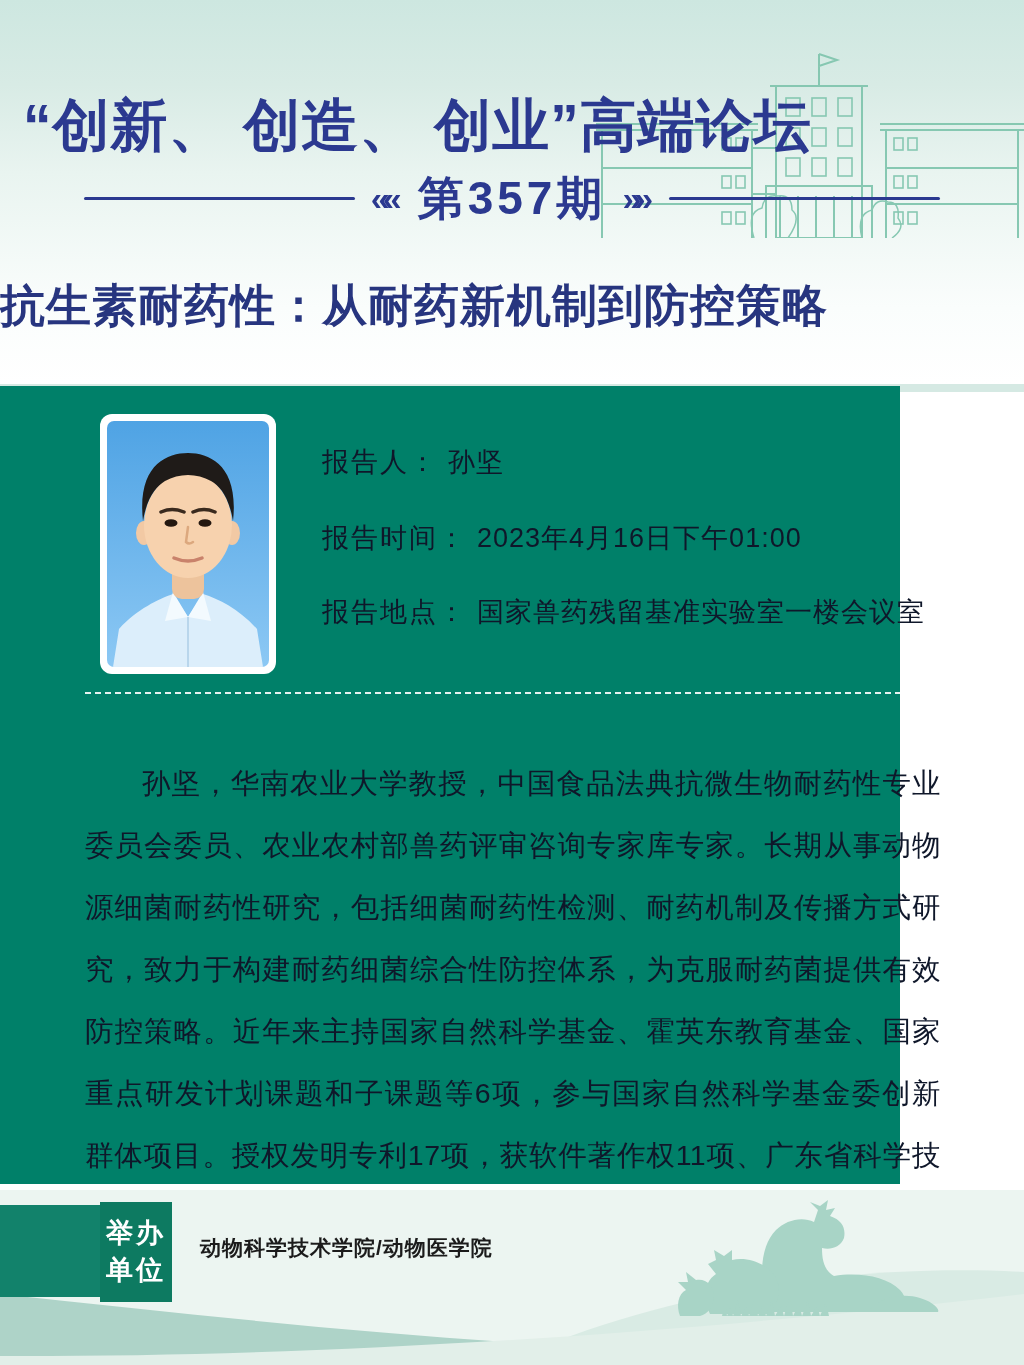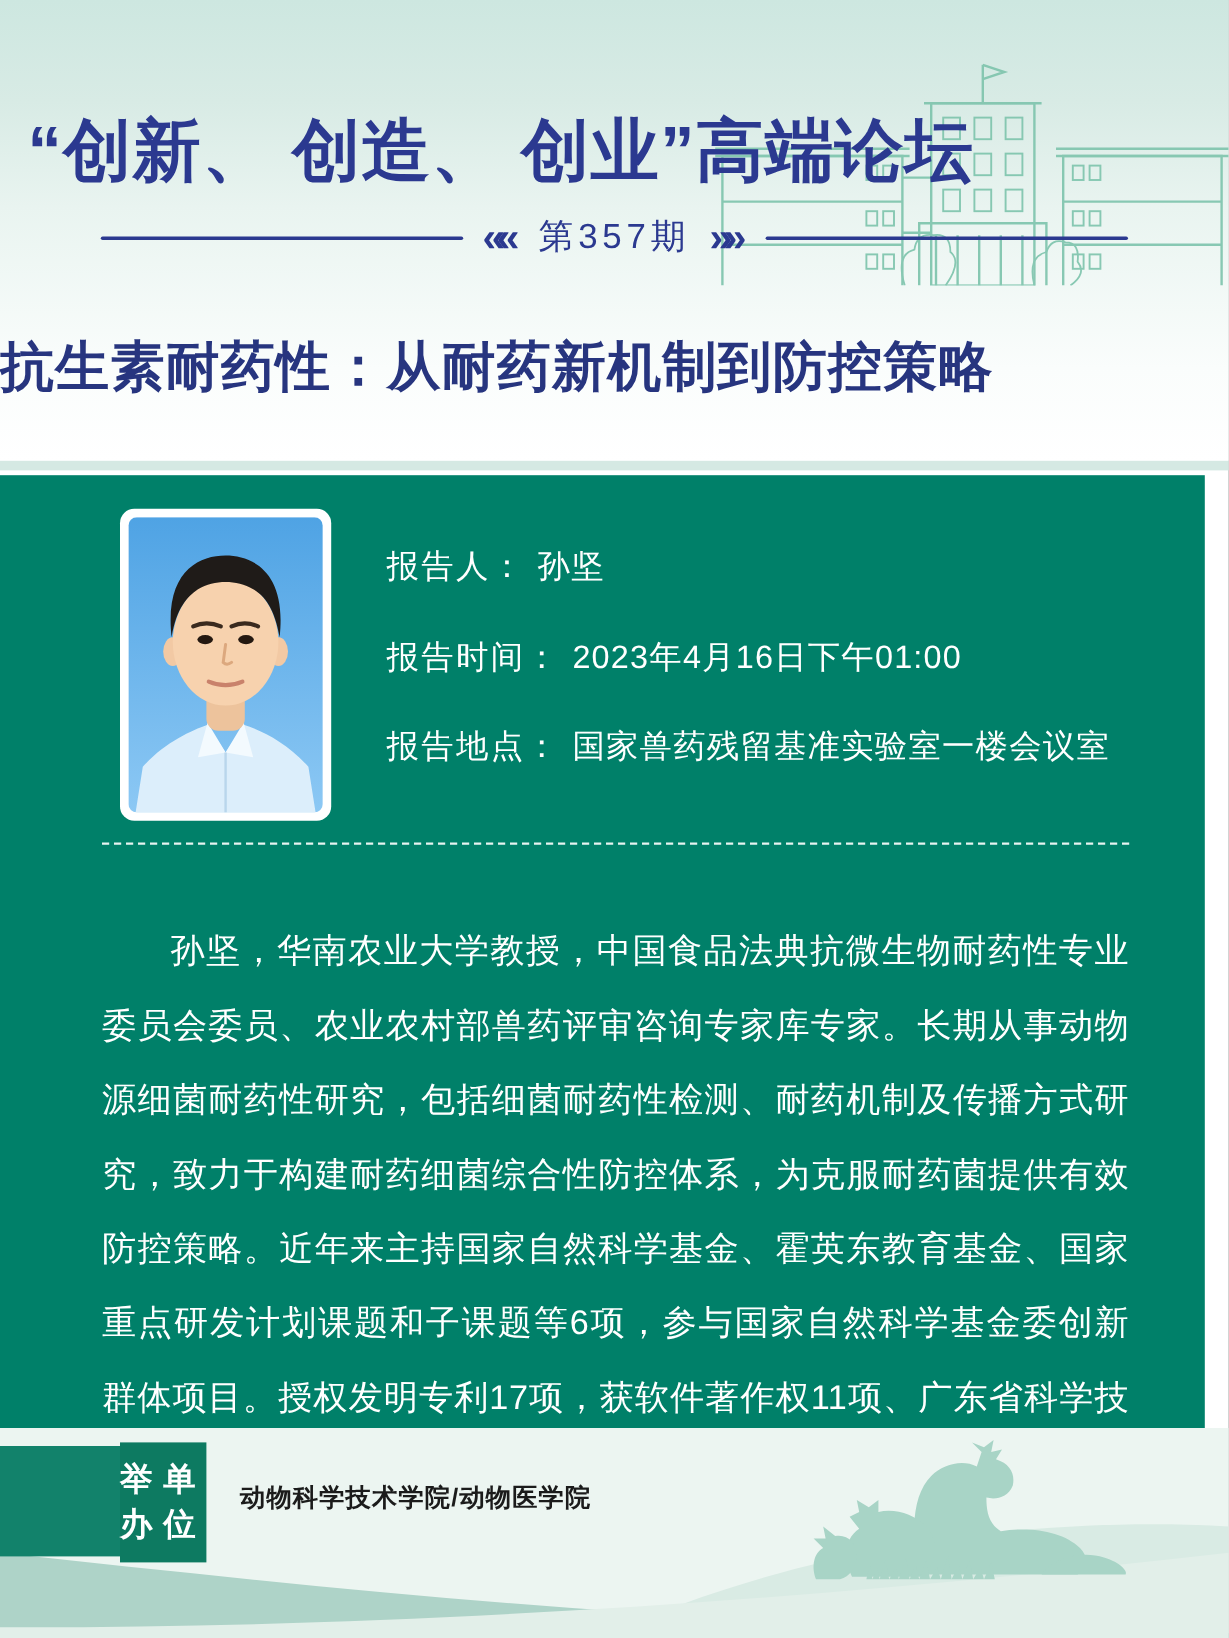--- a/index.html
+++ b/index.html
@@ -19,30 +19,30 @@
     font-size:57px;font-weight:900;color:#2b3990;letter-spacing:1px;
     white-space:nowrap;
     padding-left:23px;
   }
   .issue-row{
     position:absolute;left:84px;top:176px;width:856px;height:44px;
     display:flex;align-items:center;justify-content:center;gap:16px;color:#2b3990;
   }
   .issue-line{flex:1;height:3px;background:#2b3990;border-radius:2px;}
   .issue-chevrons{font-size:34px;font-weight:bold;letter-spacing:-7px;padding-right:7px;line-height:1;}
-  .issue-number{font-size:29px;font-weight:400;letter-spacing:4px;line-height:1;}
+  .issue-number{font-size:46px;font-weight:700;letter-spacing:4px;line-height:1;}
   .lecture-title{
     position:absolute;left:0;top:276px;width:1024px;text-align:left;
     font-size:45px;font-weight:900;color:#27357f;letter-spacing:1px;white-space:nowrap;
   }
   
   .strip{position:absolute;left:0;top:384px;width:1024px;height:8px;background:#d5e9e3;}
   
   .green{
-    position:absolute;left:0;top:396px;width:1004px;height:798px;background:#008069;color:#ffffff;
+    position:absolute;left:0;top:386px;width:900px;height:798px;background:#008069;color:#0f172a;
   }
   .photo-frame{
     position:absolute;left:100px;top:28px;width:176px;height:260px;
     background:#ffffff;border-radius:12px;padding:0;overflow:hidden;
   }
   .photo-frame svg{position:absolute;left:7px;top:7px;width:162px;height:246px;border-radius:7px;}
   .info-row{position:absolute;left:322px;white-space:nowrap;font-size:27px;}
   .info-row .lbl{letter-spacing:2px;}
   .info-row .val{margin-left:10px;letter-spacing:1px;}
   .info-speaker{top:58px;}
@@ -61,21 +61,21 @@
   
   .bottom{
     position:absolute;left:0;top:1190px;width:1024px;height:175px;
     background:#ecf5f1;overflow:hidden;
   }
   .hills{position:absolute;left:0;top:0;width:1024px;height:175px;}
   .animals{position:absolute;left:672px;top:4px;width:270px;height:140px;}
   .host-bar{position:absolute;left:0;top:15px;width:100px;height:92px;background:#12826b;}
   .host-badge{
     position:absolute;left:100px;top:12px;width:72px;height:100px;background:#0d7a61;
-    display:flex;flex-direction:row;align-items:center;justify-content:center;
+    display:flex;flex-direction:column;align-items:center;justify-content:center;
     color:#fff;font-size:27px;font-weight:700;line-height:37px;letter-spacing:3px;
   }
   .host-name{
     position:absolute;left:200px;top:44px;font-size:21px;font-weight:800;color:#1b1b1b;letter-spacing:1px;
   }
 </style>
 </head>
 <body>
 
 <div class="poster">

